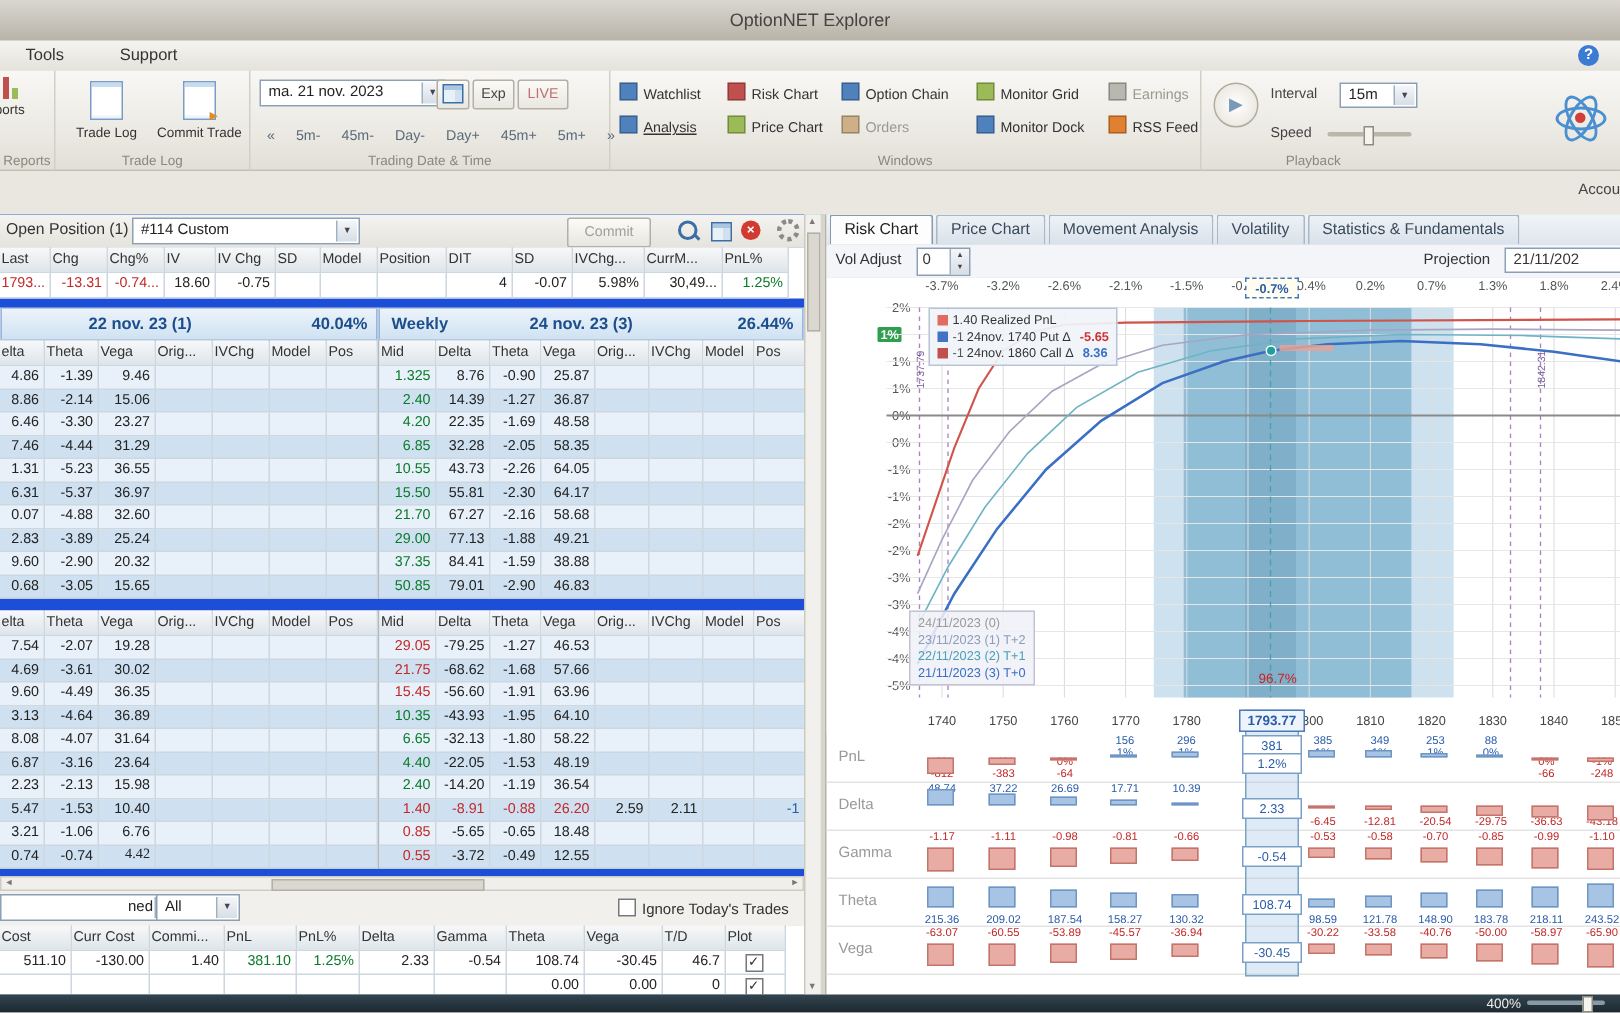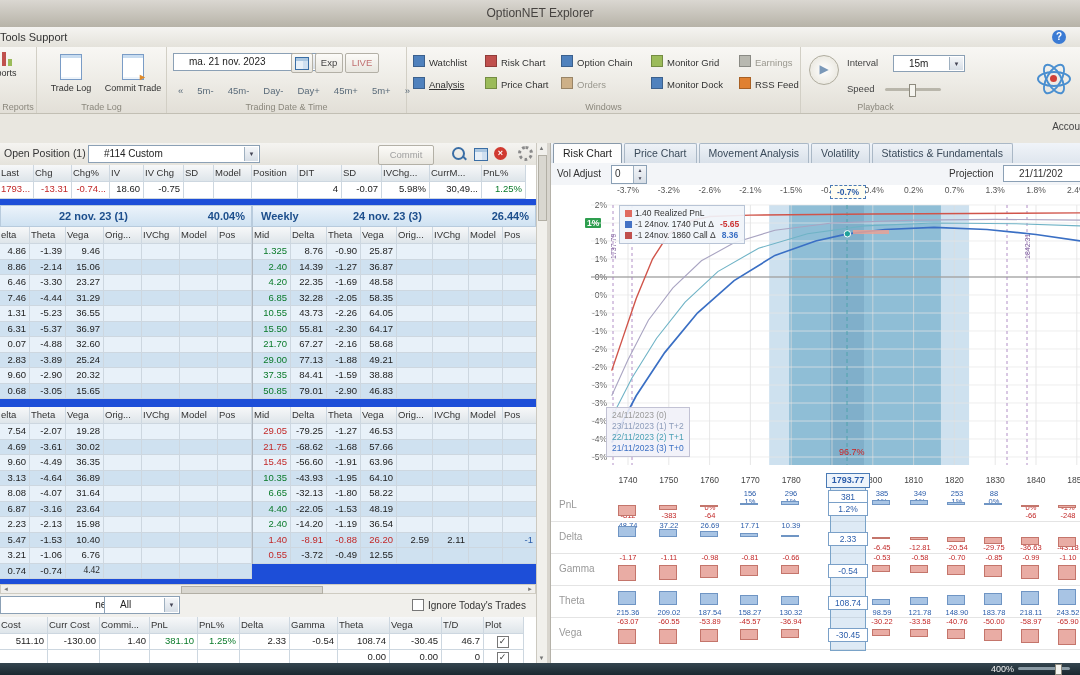--- a/index.html
+++ b/index.html
@@ -3,37 +3,37 @@
 <meta charset="utf-8">
 <style>
   html,body{margin:0;padding:0;background:#888;}
   .app{position:relative;width:1080px;height:675px;overflow:hidden;background:#ece9e2;
        font-family:"Liberation Sans",sans-serif;font-size:11px;color:#222;}
   
   .titlebar{position:absolute;left:0;top:0;right:0;height:27px;background:linear-gradient(#dad7d1,#b7b3a8);
             border-bottom:1px solid #97938a;text-align:center;line-height:27px;color:#464340;font-size:12px;}
   .menubar{position:absolute;top:27px;left:0;right:0;height:20px;background:linear-gradient(#f5f4f1,#e4e2db);
            border-bottom:1px solid #cfccc2;}
-  .menu-item{display:inline-block;padding:0 0;line-height:20px;font-size:11px;color:#333;}
+  .menu-item{display:inline-block;padding:0 17px;line-height:20px;font-size:11px;color:#333;}
   .helpico{position:absolute;right:14px;top:3px;width:14px;height:14px;border-radius:50%;background:#3b7bd4;
            color:#fff;text-align:center;line-height:14px;font-size:10px;font-weight:bold;}
   .ribbon{position:absolute;top:47px;left:0;right:0;height:66px;
           background:linear-gradient(#f8f7f4,#edebe5 55%,#e2dfd7);border-bottom:1px solid #c2bfb4;}
   .rgroup{position:absolute;top:0;bottom:0;border-right:1px solid #d2cfc5;}
   .glabel{position:absolute;bottom:1px;left:0;right:0;text-align:center;font-size:9px;color:#8b887d;white-space:nowrap;overflow:hidden;}
   .bigbtn{position:absolute;top:3px;width:56px;height:54px;text-align:center;font-size:9px;color:#333;border-radius:3px;}
   .docico{display:block;margin:4px auto 3px;width:20px;height:24px;background:#fff;border:1px solid #7a9cc6;
           box-shadow:inset 0 3px 0 #c8dcf0, inset 0 -2px 0 #eef4fa;position:relative;}
   .docico.commit:after{content:"►";position:absolute;right:-4px;bottom:-3px;color:#e08a28;font-size:9px;}
   .barsico{display:inline-block;width:16px;height:16px;background:
            linear-gradient(to top,#4f81bd 60%,transparent 60%) 0 100%/4px 100% no-repeat,
            linear-gradient(to top,#c0504d 90%,transparent 90%) 6px 100%/4px 100% no-repeat,
            linear-gradient(to top,#9bbb59 45%,transparent 45%) 12px 100%/4px 100% no-repeat;}
   .field{position:absolute;background:#fff;border:1px solid #8ba0b5;font-size:10px;line-height:16px;
-         padding:0 15px;white-space:nowrap;overflow:hidden;}
+         padding:0 5px;white-space:nowrap;overflow:hidden;}
   .drop{position:absolute;right:1px;top:1px;bottom:1px;width:13px;background:linear-gradient(#f4f6f9,#d7dee6);
         border-left:1px solid #9fb0c0;font-size:6px;color:#445;text-align:center;line-height:15px;}
   .smallbtn{position:absolute;height:18px;border:1px solid #b3b0a6;background:linear-gradient(#fcfbf8,#e8e6df);
             font-size:9.5px;color:#444;text-align:center;line-height:17px;border-radius:2px;}
   .navbtn{display:inline-block;margin:0 1px;padding:1px 5px;font-size:9.5px;color:#5a6b7a;
           border:1px solid transparent;border-radius:2px;}
   .witem{position:absolute;height:16px;font-size:9.5px;color:#333;white-space:nowrap;cursor:default;}
   .witem.dis{color:#9a988f;}
   .wic{display:inline-block;width:10px;height:10px;margin-right:4px;vertical-align:-1px;border:1px solid rgba(0,0,0,.25);}
   .playbtn{position:absolute;left:8px;top:8px;width:28px;height:28px;border-radius:50%;
@@ -678,20 +678,30 @@
           <div class="tr odd" style="height: 15.5px;">
             <div class="td red" style="width: 38px;">1.40</div>
             <div class="td red" style="width: 36px;">-8.91</div>
             <div class="td red" style="width: 34px;">-0.88</div>
             <div class="td red" style="width: 36px;">26.20</div>
             <div class="td" style="width: 36px;">2.59</div>
             <div class="td" style="width: 36px;">2.11</div>
             <div class="td" style="width: 34px;"></div>
             <div class="td blu" style="width: 34px;">-1</div>
           </div>
+          <div class="tr even" style="height: 15.5px;">
+            <div class="td red" style="width: 38px;">0.85</div>
+            <div class="td" style="width: 36px;">-5.65</div>
+            <div class="td" style="width: 34px;">-0.65</div>
+            <div class="td" style="width: 36px;">18.48</div>
+            <div class="td" style="width: 36px;"></div>
+            <div class="td" style="width: 36px;"></div>
+            <div class="td" style="width: 34px;"></div>
+            <div class="td" style="width: 34px;"></div>
+          </div>
           <div class="tr odd" style="height: 15.5px;">
             <div class="td red" style="width: 38px;">0.55</div>
             <div class="td" style="width: 36px;">-3.72</div>
             <div class="td" style="width: 34px;">-0.49</div>
             <div class="td" style="width: 36px;">12.55</div>
             <div class="td" style="width: 36px;"></div>
             <div class="td" style="width: 36px;"></div>
             <div class="td" style="width: 34px;"></div>
             <div class="td" style="width: 34px;"></div>
           </div>

